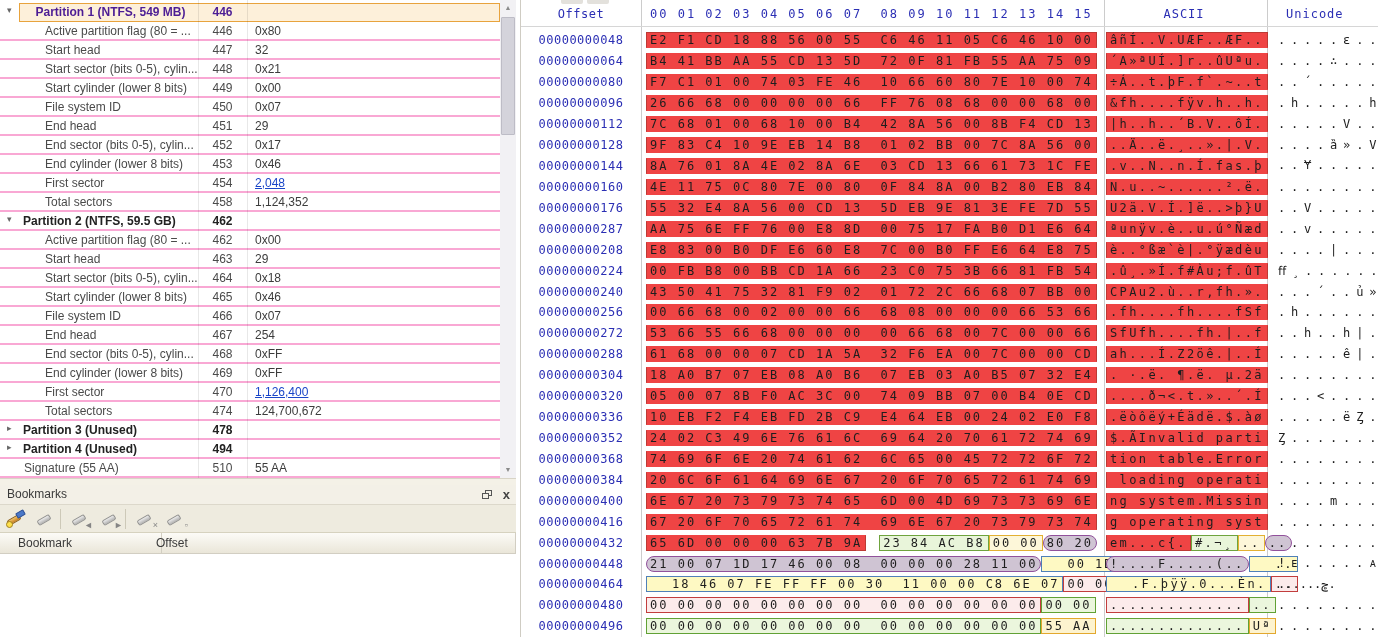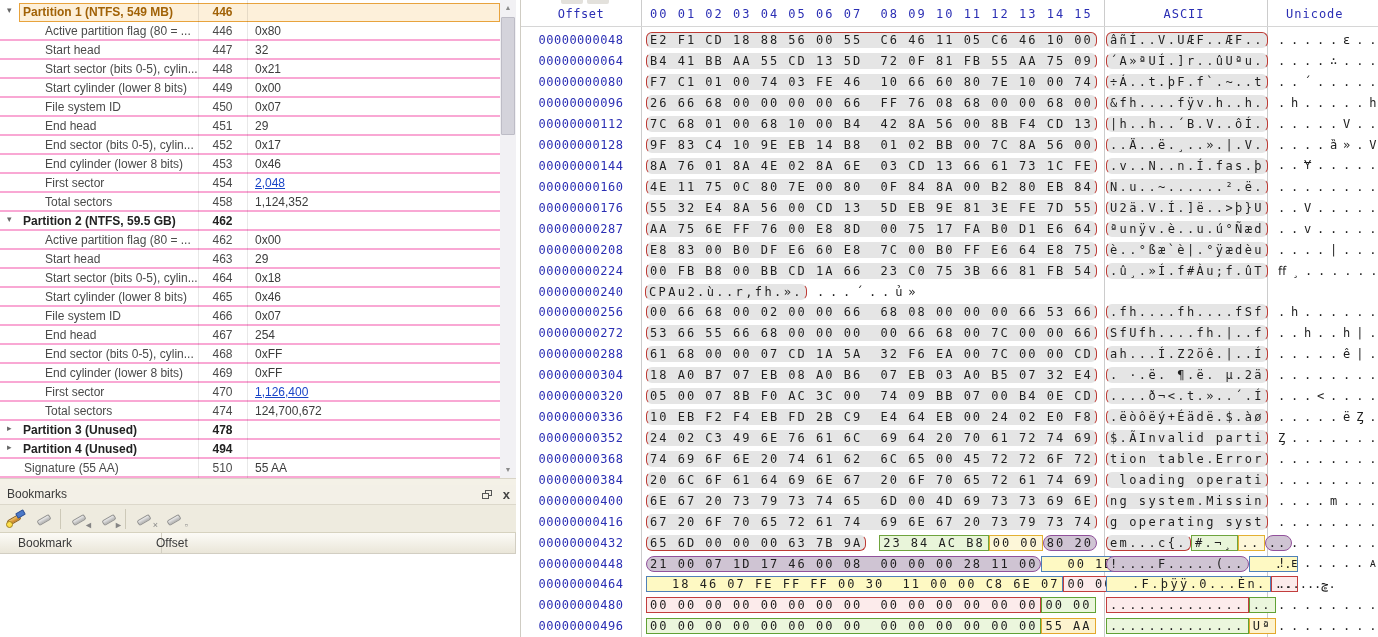--- a/index.html
+++ b/index.html
@@ -18,21 +18,21 @@
                text-align:center; color:#4a4a4a; }
   .cell-val  { position:absolute; left:247px; top:0; right:0; height:19px; line-height:18px;
                padding-left:8px; color:#3c3c3c; }
   .trow.hdr .cell-name, .trow.hdr .cell-off { font-weight:bold; color:#222; }
   .trow.child .cell-name { padding-left:45px; }
   .trow.hdr .cell-name { padding-left:23px; }
   .trow.plain .cell-name { padding-left:24px; color:#4a4a4a; }
   .trow.sel { border-bottom:none; }
   .sel-bg { position:absolute; left:19px; right:0px; top:0; bottom:0;
             background:#fdf0da; border:1px solid #e8a33d; }
-  .trow.sel .cell-name, .trow.sel .cell-off { font-weight:bold; color:#a16207; position:absolute; z-index:2; }
+  .trow.sel .cell-name, .trow.sel .cell-off { font-weight:bold; color:#4c1d95; position:absolute; z-index:2;text-align:center; }
   .val-link { color:#1a46c8; text-decoration:underline; }
   .grid-v { position:absolute; top:0; bottom:0; width:1px; background:rgba(0,0,0,0.09); z-index:4; }
 
   
   #tree-scroll { position:absolute; right:0; top:0; width:16px; height:478px; background:#f2f1f4; }
   #tree-scroll .arrow { position:absolute; left:0; width:16px; height:16px; font-size:7px; color:#8a8a8a;
                         text-align:center; line-height:16px; background:#f2f1f4; }
   #tree-scroll .thumb { position:absolute; left:1px; top:17px; width:14px; height:118px;
                         background:#d4d3db; border:1px solid #bdbcc6; border-radius:1px; }
 
@@ -76,21 +76,21 @@
   .hrow { position:relative; height:20.93px; display:flex; align-items:center; }
   .c-off { width:120px; text-align:center; color:#2b2fb4; letter-spacing:0.5px; flex:none; }
   .c-hex { width:461px; padding-left:5px; letter-spacing:2px; white-space:pre; flex:none; }
   .c-asc { width:164px; padding-left:4px; letter-spacing:2.4px; white-space:pre; flex:none; }
   .c-uni { padding-left:12px; letter-spacing:5.8px; white-space:pre; flex:none; }
   .c-asc.hlabel { letter-spacing:1px; text-align:center; padding-left:0; }
   .c-uni.hlabel { letter-spacing:1px; padding-left:20px; }
 
   .sg { display:inline-block; border:1px solid transparent; padding:0px 3px; white-space:pre; }
   .sg.gap { margin-left:13px; }
-  .sg.b  { background:#e5e5e5; border-left-color:#bd3a34; border-right-color:#bd3a34;border-radius:6px; }
+  .sg.b  { background:#ef4444; border-left-color:#bd3a34; border-right-color:#bd3a34; }
   .sg.bt { border-top-color:#bd3a34; }
   .sg.be { border-bottom-color:#bd3a34; }
   .sg.g  { background:#e9f5da; border-color:#6fa43e; }
   .sg.y  { background:#fdf7d9; border-color:#e3b132; }
   .sg.p1 { background:#cfc4d3; border-color:#91519b;border-radius:8px; }
   .sg.p2 { background:#fef9c3; border-color:#4f80b8;padding-left:25px; }
   .sg.p3 { background:#fcebeb; border-color:#c23d3d; }
   .sg.p4 { background:#ebf6dd; border-color:#61a135; }
   .sg.s  { background:#fdf3cf; border-color:#e3a82e; }
 </style>
@@ -370,20 +370,21 @@
           <div class="c-uni">....|...</div>
         </div>
         <div class="hrow">
           <div class="c-off">00000000224</div>
           <div class="c-hex"><span class="sg b">00 FB B8 00 BB CD 1A 66  23 C0 75 3B 66 81 FB 54</span></div>
           <div class="c-asc"><span class="sg b">.û¸.»Í.f#Àu;f.ûT</span></div>
           <div class="c-uni">ﬀ¸......</div>
         </div>
         <div class="hrow">
           <div class="c-off">00000000240</div>
+          <div class="c-hex"><span class="sg b">43 50 41 75 32 81 F9 02  01 72 2C 66 68 07 BB 00</span></div>
           <div class="c-asc"><span class="sg b">CPAu2.ù..r,fh.».</span></div>
           <div class="c-uni">...´..ủ»</div>
         </div>
         <div class="hrow">
           <div class="c-off">00000000256</div>
           <div class="c-hex"><span class="sg b">00 66 68 00 02 00 00 66  68 08 00 00 00 66 53 66</span></div>
           <div class="c-asc"><span class="sg b">.fh....fh....fSf</span></div>
           <div class="c-uni">.h......</div>
         </div>
         <div class="hrow">

